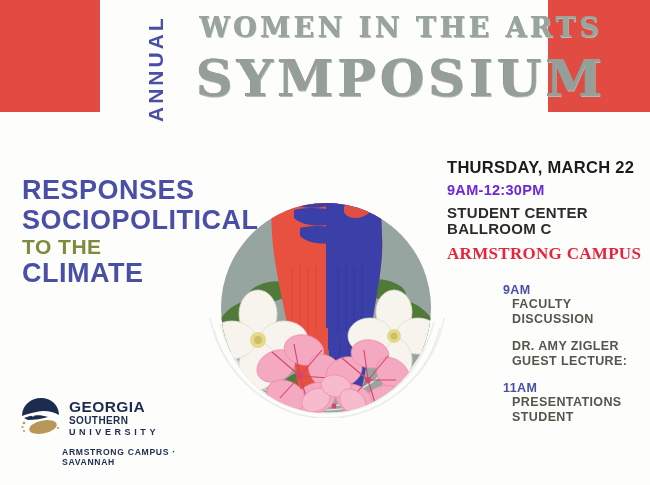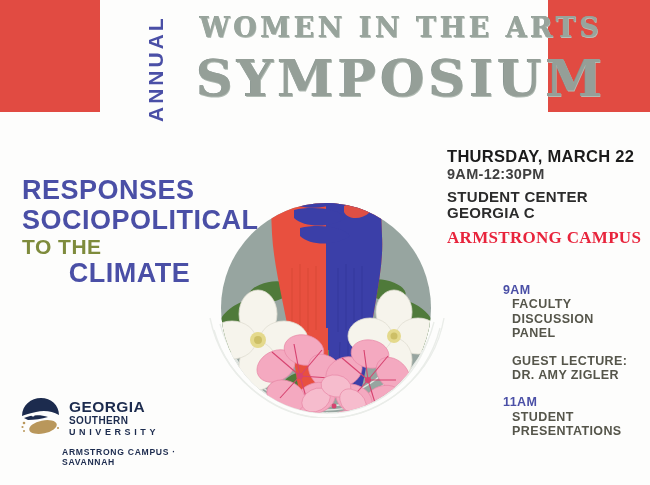--- a/index.html
+++ b/index.html
@@ -33,36 +33,36 @@
     line-height:1.0;margin-top:12px;white-space:nowrap;
     text-shadow:0.6px 0.6px 0 #b2bcb4, -0.6px 0 0 #879490;
   }
 
   
   #headline{position:absolute;left:22px;top:176px;width:215px;}
   .hl{font-family:"Liberation Sans",sans-serif;font-weight:bold;letter-spacing:0.5px;line-height:1.06;}
   #hl-responses{font-size:27px;color:#4a4fa6;}
   #hl-tothe{font-size:21px;color:#7e8b3c;margin-top:2px;}
   #hl-socio{font-size:27px;color:#4a4fa6;margin-top:1px;}
-  #hl-climate{font-size:27px;color:#4a4fa6;margin-top:1px;text-align:center;}
+  #hl-climate{font-size:27px;color:#4a4fa6;margin-top:1px;}
 
   
   #logo{position:absolute;left:18px;top:396px;width:165px;}
   #logo-row{display:flex;align-items:center;gap:7px;}
   #logo-mark{width:44px;height:44px;flex:none;}
   #wordmark{line-height:1;}
   .wm1{font-size:15.5px;font-weight:bold;color:#1c2b4e;letter-spacing:0.4px;font-family:"Liberation Sans",sans-serif;}
   .wm2{font-size:10px;font-weight:bold;color:#1c2b4e;letter-spacing:0.4px;font-family:"Liberation Sans",sans-serif;margin-top:1px;}
   .wm3{font-size:9px;font-weight:bold;color:#1c2b4e;letter-spacing:3.6px;font-family:"Liberation Sans",sans-serif;margin-top:2px;}
   #logo-tagline{margin-top:7px;font-size:8.6px;font-weight:bold;color:#1c2b4e;letter-spacing:0.7px;font-family:"Liberation Sans",sans-serif;margin-left:44px;}
 
   
-  #info{position:absolute;left:447px;top:147px;width:200px;}
+  #info{position:absolute;left:447px;top:158px;width:200px;}
   #date-line{font-size:16.5px;font-weight:bold;color:#1b1b1b;letter-spacing:0.3px;font-family:"Liberation Sans",sans-serif;}
-  #time-line{font-size:14.5px;font-weight:bold;color:#404040;letter-spacing:0.3px;font-family:"Liberation Sans",sans-serif;}
+  #time-line{font-size:14.5px;font-weight:bold;color:#6d28d9;letter-spacing:0.3px;margin-top:5px;font-family:"Liberation Sans",sans-serif;}
   #venue-line1{font-size:15px;font-weight:bold;color:#2b2b2b;letter-spacing:0.3px;margin-top:7px;line-height:1.04;font-family:"Liberation Sans",sans-serif;}
   #venue-line2{font-size:15px;font-weight:bold;color:#2b2b2b;letter-spacing:0.3px;line-height:1.04;font-family:"Liberation Sans",sans-serif;}
   #campus-line{font-size:17px;font-weight:bold;color:#e8243c;letter-spacing:0.3px;margin-top:8px;font-family:Liberation Serif, serif;}
 
   #schedule{position:absolute;left:503px;top:283px;width:145px;}
   .sched-item{margin-bottom:13px;}
   .sched-time{font-size:12.5px;font-weight:bold;color:#4a4fa6;letter-spacing:0.4px;line-height:1.15;font-family:"Liberation Sans",sans-serif;}
   .sched-desc{font-size:12.5px;font-weight:bold;color:#55554a;letter-spacing:0.4px;line-height:1.15;font-family:"Liberation Sans",sans-serif;margin-left:9px;}
 
   
@@ -243,38 +243,37 @@
     <div class="hl" id="hl-responses">RESPONSES</div>
     <div class="hl" id="hl-socio">SOCIOPOLITICAL</div>
     <div class="hl" id="hl-tothe">TO THE</div>
     <div class="hl" id="hl-climate">CLIMATE</div>
   </div>
 
   <div id="info">
     <div id="date-line">THURSDAY, MARCH 22</div>
     <div id="time-line">9AM-12:30PM</div>
     <div id="venue-line1">STUDENT CENTER</div>
-    <div id="venue-line2">GEORGIA C</div>
+    <div id="venue-line2">BALLROOM C</div>
     <div id="campus-line">ARMSTRONG CAMPUS</div>
   </div>
 
   <div id="schedule">
     <div class="sched-item">
       <div class="sched-time">9AM</div>
       <div class="sched-desc">FACULTY DISCUSSION</div>
-      <div class="sched-desc">PANEL</div>
     </div>
     <div class="sched-item">
+      <div class="sched-desc">DR. AMY ZIGLER</div>
       <div class="sched-desc">GUEST LECTURE:</div>
-      <div class="sched-desc">DR. AMY ZIGLER</div>
     </div>
     <div class="sched-item">
       <div class="sched-time">11AM</div>
+      <div class="sched-desc">PRESENTATIONS</div>
       <div class="sched-desc">STUDENT</div>
-      <div class="sched-desc">PRESENTATIONS</div>
     </div>
   </div>
 
   <div id="logo">
     <div id="logo-row">
       <div id="logo-mark">
         <svg viewBox="0 0 44 44" width="44" height="44" xmlns="http://www.w3.org/2000/svg">
           <path d="M4 20 C 4 9, 13 2, 23 2 C 33 2, 41 9, 41 19 C 34 15, 26 14, 18 16 C 12 17, 7 19, 4 20 Z" fill="#1c2b4e"></path>
           <path d="M6 22 C 12 19, 22 18, 30 21 C 24 23, 16 24, 10 24 Z" fill="#1c2b4e"></path>
           <ellipse cx="25" cy="31" rx="14" ry="6.5" transform="rotate(-12 25 31)" fill="#b9975b"></ellipse>

